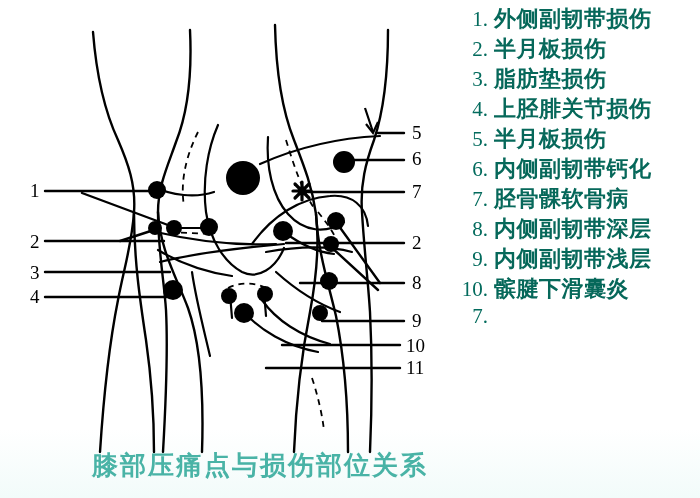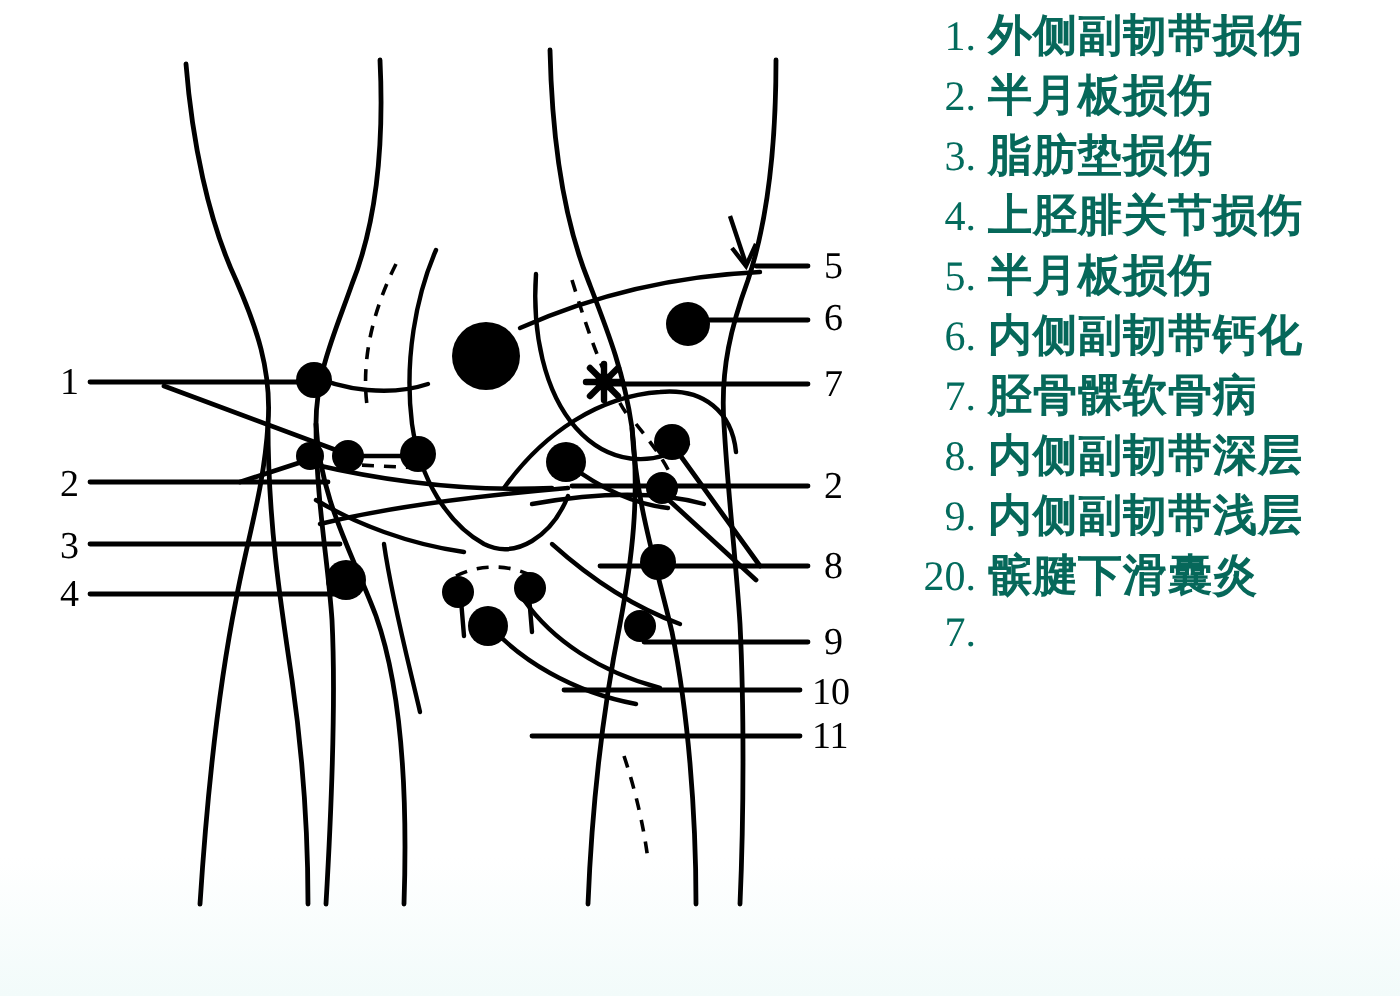--- a/index.html
+++ b/index.html
@@ -253,22 +253,23 @@
     </div>
     <div class="legend-row">
       <span class="legend-num">8.</span>
       <span class="legend-text">内侧副韧带深层</span>
     </div>
     <div class="legend-row">
       <span class="legend-num">9.</span>
       <span class="legend-text">内侧副韧带浅层</span>
     </div>
     <div class="legend-row">
-      <span class="legend-num wide">20.</span>
+      <span class="legend-num wide">10.</span>
       <span class="legend-text">髌腱下滑囊炎</span>
     </div>
     <div class="legend-row">
       <span class="legend-num wide">7.</span>
     </div>
   </div>
 
+  <div id="caption">膝部压痛点与损伤部位关系</div>
 
 </div>
 
 </body></html>

